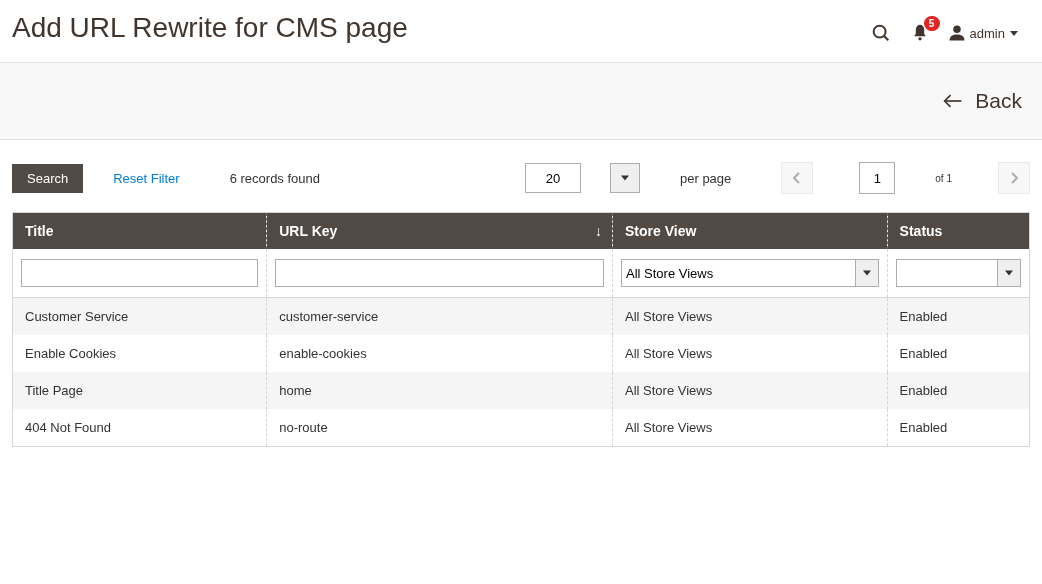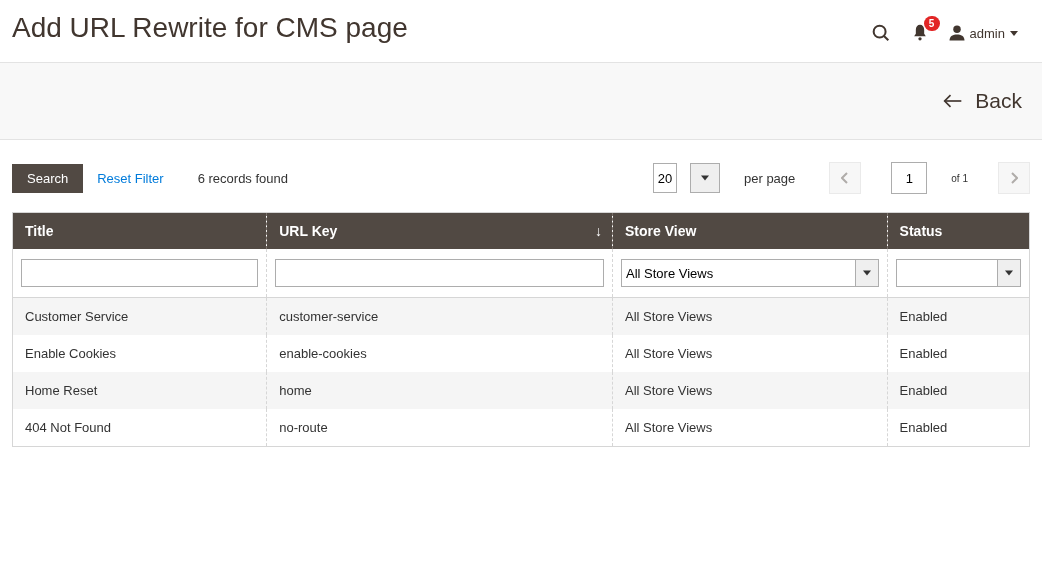--- a/index.html
+++ b/index.html
@@ -15,26 +15,26 @@
   
   .toolbar-area { background: #f8f8f8; border-top: 1px solid #e3e3e3; border-bottom: 1px solid #e3e3e3; padding: 26px 20px; margin: 6px 0 18px 0; display: flex; justify-content: flex-end; }
   .back-btn { display: flex; align-items: center; gap: 12px; font-size: 21px; color: #41362f; cursor: pointer; }
   
   .content { padding: 0 12px; }
   
   .create-box { border: 1px solid #adadad; padding: 10px 12px 12px 12px; margin-bottom: 18px; }
   .create-label { font-size: 13px; color: #333; margin-bottom: 2px; }
   .create-select { font-size: 12px; padding: 1px 2px; border: 1px solid #adadad; background: #fff; }
   
-  .grid-controls { display: flex; align-items: center; padding: 4px 0 18px 0; gap: 14px; }
+  .grid-controls { display: flex; align-items: center; padding: 4px 0 18px 0; gap: 30px; }
   .btn-search { background: #514943; color: #fff; border: 1px solid #514943; padding: 6px 14px; font-size: 13px; cursor: pointer; }
   .link-reset { color: #007bdb; font-size: 13px; cursor: pointer; }
   .records-found { color: #333; font-size: 13px; margin-left: 20px; }
   .spacer { flex: 1; }
-  .pp-input { width: 24px; height: 30px; border: 1px solid #adadad; text-align: center; font-size: 13px; }
+  .pp-input { width: 56px; height: 30px; border: 1px solid #adadad; text-align: center; font-size: 13px; }
   .pp-dropdown-btn { width: 30px; height: 30px; border: 1px solid #adadad; background: #efefef; cursor: pointer; position: relative; margin-left: -1px; }
   .pp-dropdown-btn::after { content: ''; position: absolute; left: 50%; top: 50%; transform: translate(-50%, -50%); width: 0; height: 0; border-left: 4px solid transparent; border-right: 4px solid transparent; border-top: 5px solid #333; }
   .pp-label { font-size: 13px; color: #333; margin: 0 20px 0 10px; }
   .pager-btn { width: 32px; height: 32px; border: 1px solid #d1d1d1; background: #efefef; cursor: pointer; display: flex; align-items: center; justify-content: center; }
   .pager-btn.disabled { opacity: 0.45; cursor: default; }
   .page-input { width: 36px; height: 32px; border: 1px solid #adadad; text-align: center; font-size: 13px; margin: 0 10px 0 16px; }
   .of-label { font-size: 10px; color: #333; margin-right: 16px; }
   
   table.data-grid { width: 100%; border-collapse: collapse; border: 1px solid #d6d6d6; }
   .data-grid thead th { background: #514943; color: #fff; font-weight: 600; font-size: 14px; text-align: left; padding: 10px 12px; border-right: 1px dashed #776e68; position: relative; }
@@ -158,21 +158,21 @@
           <td>All Store Views</td>
           <td>Enabled</td>
         </tr>
         <tr class="data-row">
           <td>Enable Cookies</td>
           <td>enable-cookies</td>
           <td>All Store Views</td>
           <td>Enabled</td>
         </tr>
         <tr class="data-row">
-          <td>Home Reset</td>
+          <td>Title Page</td>
           <td>home</td>
           <td>All Store Views</td>
           <td>Enabled</td>
         </tr>
         <tr class="data-row">
           <td>404 Not Found</td>
           <td>no-route</td>
           <td>All Store Views</td>
           <td>Enabled</td>
         </tr>

